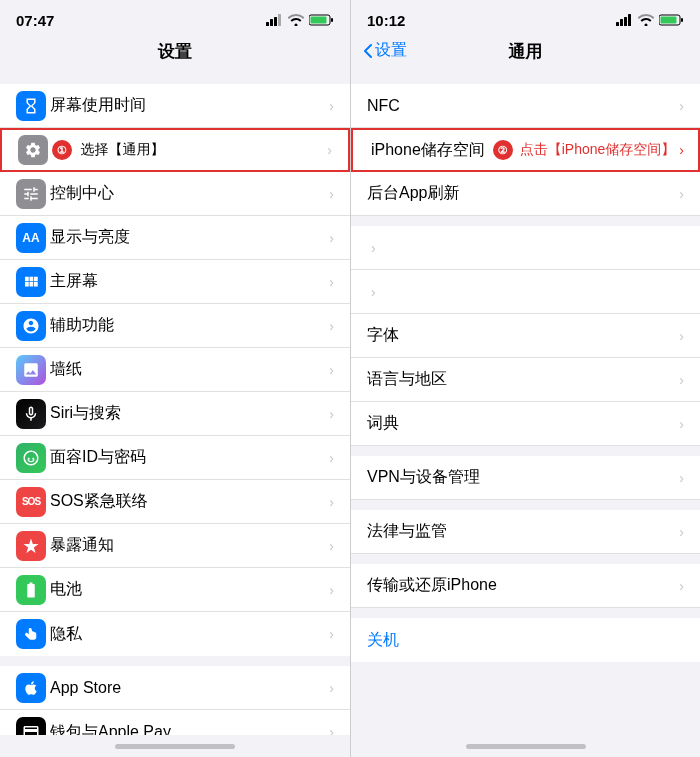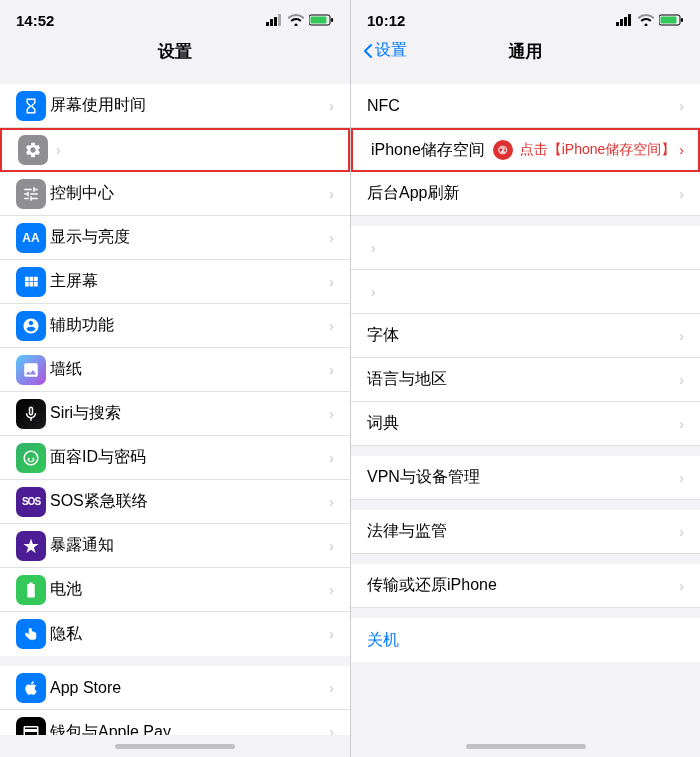--- a/index.html
+++ b/index.html
@@ -200,29 +200,29 @@
     
     .link-row {
       color: #007aff;
       font-size: 16px;
     }
 
     
     .icon-gray { background: #8e8e93; }
     .icon-blue { background: #007aff; }
     .icon-green { background: #34c759; }
-    .icon-red { background: #4c1d95; }
+    .icon-red { background: #ef4444; }
   </style>
 </head>
 <body>
 
 <div class="phone-panel">
 
   <div class="status-bar">
-    <span class="status-time">14:52</span>
+    <span class="status-time">07:47</span>
     <div class="status-icons">
 
       <svg width="17" height="12" viewBox="0 0 17 12">
         <rect x="0" y="8" width="3" height="4" rx="0.5"></rect>
         <rect x="4" y="5" width="3" height="7" rx="0.5"></rect>
         <rect x="8" y="3" width="3" height="9" rx="0.5"></rect>
         <rect x="12" y="0" width="3" height="12" rx="0.5" opacity="0.3"></rect>
       </svg>
 
       <svg width="16" height="12" viewBox="0 0 16 12">
@@ -256,20 +256,24 @@
         <span class="row-label">屏幕使用时间</span>
         <span class="row-chevron">›</span>
       </div>
 
       <div class="row row-highlighted">
         <div class="row-icon icon-gray">
           <svg width="18" height="18" viewBox="0 0 24 24" fill="white">
             <path d="M19.14,12.94c0.04-0.3,0.06-0.61,0.06-0.94c0-0.32-0.02-0.64-0.07-0.94l2.03-1.58c0.18-0.14,0.23-0.41,0.12-0.61 l-1.92-3.32c-0.12-0.22-0.37-0.29-0.59-0.22l-2.39,0.96c-0.5-0.38-1.03-0.7-1.62-0.94L14.4,2.81c-0.04-0.24-0.24-0.41-0.48-0.41 h-3.84c-0.24,0-0.43,0.17-0.47,0.41L9.25,5.35C8.66,5.59,8.12,5.92,7.63,6.29L5.24,5.33c-0.22-0.08-0.47,0-0.59,0.22L2.74,8.87 C2.62,9.08,2.66,9.34,2.86,9.48l2.03,1.58C4.84,11.36,4.8,11.69,4.8,12s0.02,0.64,0.07,0.94l-2.03,1.58 c-0.18,0.14-0.23,0.41-0.12,0.61l1.92,3.32c0.12,0.22,0.37,0.29,0.59,0.22l2.39-0.96c0.5,0.38,1.03,0.7,1.62,0.94l0.36,2.54 c0.05,0.24,0.24,0.41,0.48,0.41h3.84c0.24,0,0.44-0.17,0.47-0.41l0.36-2.54c0.59-0.24,1.13-0.56,1.62-0.94l2.39,0.96 c0.22,0.08,0.47,0,0.59-0.22l1.92-3.32c0.12-0.22,0.07-0.47-0.12-0.61L19.14,12.94z M12,15.6c-1.98,0-3.6-1.62-3.6-3.6 s1.62-3.6,3.6-3.6s3.6,1.62,3.6,3.6S13.98,15.6,12,15.6z"></path>
           </svg>
         </div>
+        <span class="row-label">
+          <span class="step-badge">①</span>
+          <span style="font-size:14px;"> 选择【通用】</span>
+        </span>
         <span class="row-chevron">›</span>
       </div>
 
       <div class="row">
         <div class="row-icon icon-gray">
           <svg width="18" height="18" viewBox="0 0 24 24" fill="white">
             <path d="M3 17v2h6v-2H3zM3 5v2h10V5H3zm10 16v-2h8v-2h-8v-2h-2v6h2zM7 9v2H3v2h4v2h2V9H7zm14 4v-2H11v2h10zm-6-4h2V7h4V5h-4V3h-2v6z"></path>
           </svg>
         </div>
         <span class="row-label">控制中心</span>

